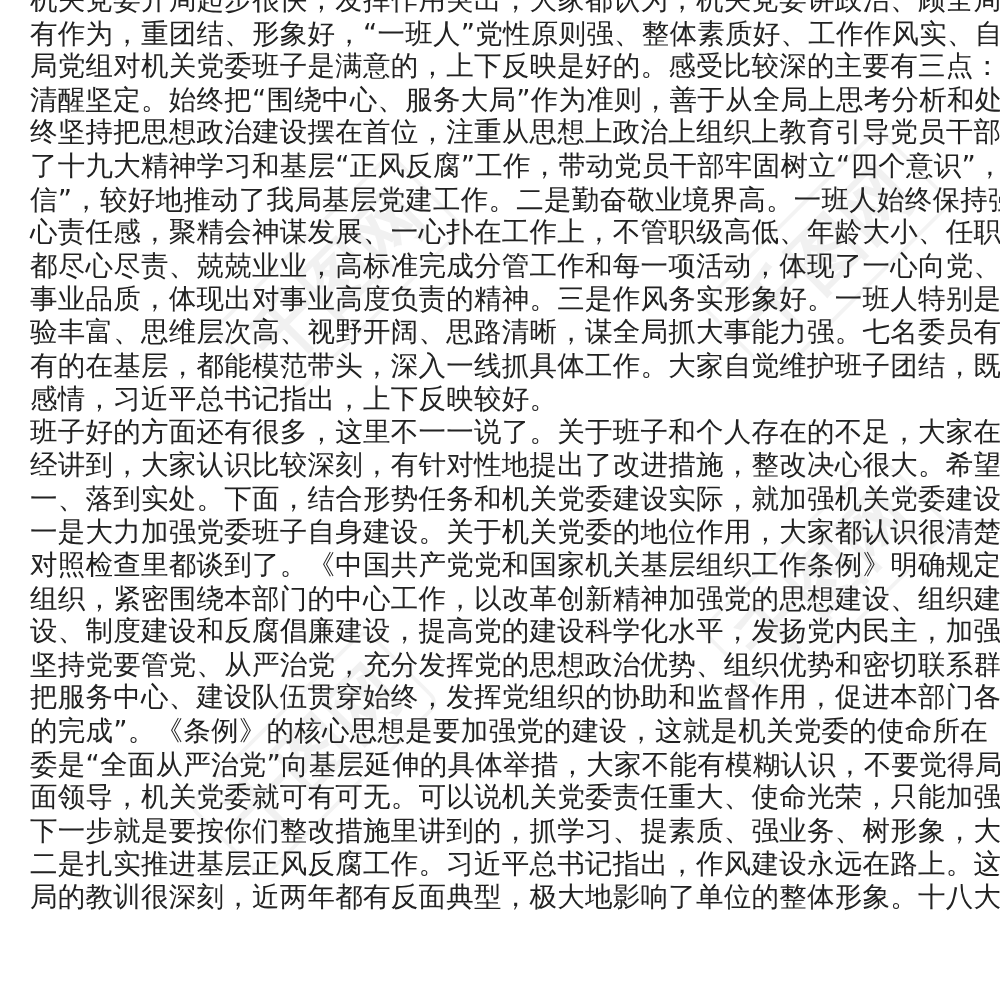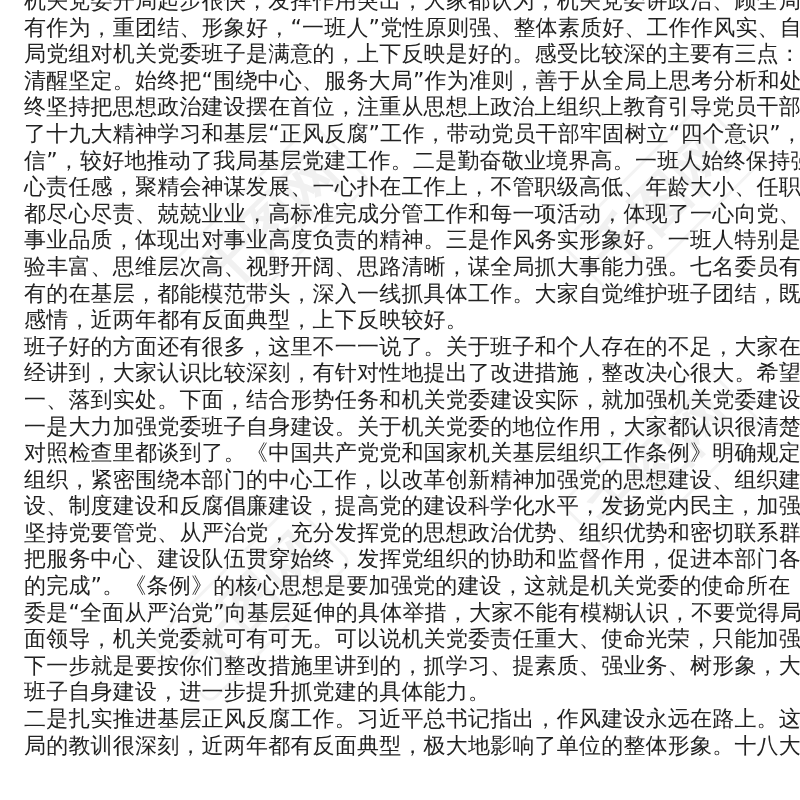--- a/index.html
+++ b/index.html
@@ -72,31 +72,30 @@
     <span class="line">局党组对机关党委班子是满意的，上下反映是好的。感受比较深的主要有三点：一是政治上</span>
     <span class="line">清醒坚定。始终把“围绕中心、服务大局”作为准则，善于从全局上思考分析和处理问题，始</span>
     <span class="line">终坚持把思想政治建设摆在首位，注重从思想上政治上组织上教育引导党员干部，深入推进</span>
     <span class="line">了十九大精神学习和基层“正风反腐”工作，带动党员干部牢固树立“四个意识”，坚定“四个自</span>
     <span class="line">信”，较好地推动了我局基层党建工作。二是勤奋敬业境界高。一班人始终保持强烈的事业</span>
     <span class="line">心责任感，聚精会神谋发展、一心扑在工作上，不管职级高低、年龄大小、任职时间长短，</span>
     <span class="line">都尽心尽责、兢兢业业，高标准完成分管工作和每一项活动，体现了一心向党、一心为党的</span>
     <span class="line">事业品质，体现出对事业高度负责的精神。三是作风务实形象好。一班人特别是正副书记经</span>
     <span class="line">验丰富、思维层次高、视野开阔、思路清晰，谋全局抓大事能力强。七名委员有的在机关，</span>
     <span class="line">有的在基层，都能模范带头，深入一线抓具体工作。大家自觉维护班子团结，既讲原则又讲</span>
-    <span class="line last-of-para">感情，近两年都有反面典型，上下反映较好。</span>
+    <span class="line last-of-para">感情，习近平总书记指出，上下反映较好。</span>
     <span class="line">班子好的方面还有很多，这里不一一说了。关于班子和个人存在的不足，大家在发言中都已</span>
     <span class="line">经讲到，大家认识比较深刻，有针对性地提出了改进措施，整改决心很大。希望大家知行统</span>
     <span class="line">一、落到实处。下面，结合形势任务和机关党委建设实际，就加强机关党委建设讲四点意见：</span>
     <span class="line">一是大力加强党委班子自身建设。关于机关党委的地位作用，大家都认识很清楚了，刚才在</span>
     <span class="line">对照检查里都谈到了。《中国共产党党和国家机关基层组织工作条例》明确规定：“机关基层</span>
     <span class="line">组织，紧密围绕本部门的中心工作，以改革创新精神加强党的思想建设、组织建设、作风建</span>
     <span class="line">设、制度建设和反腐倡廉建设，提高党的建设科学化水平，发扬党内民主，加强党内监督，</span>
     <span class="line">坚持党要管党、从严治党，充分发挥党的思想政治优势、组织优势和密切联系群众的优势，</span>
     <span class="line">把服务中心、建设队伍贯穿始终，发挥党组织的协助和监督作用，促进本部门各项工作任务</span>
     <span class="line">的完成”。《条例》的核心思想是要加强党的建设，这就是机关党委的使命所在，组建机关党</span>
     <span class="line">委是“全面从严治党”向基层延伸的具体举措，大家不能有模糊认识，不要觉得局里有党组全</span>
     <span class="line">面领导，机关党委就可有可无。可以说机关党委责任重大、使命光荣，只能加强，不能削弱，</span>
     <span class="line">下一步就是要按你们整改措施里讲到的，抓学习、提素质、强业务、树形象，大力加强党委</span>
-    <span class="line last-of-para">班子自身建设，进一步提升抓党建的具体能力。</span>
     <span class="line">二是扎实推进基层正风反腐工作。习近平总书记指出，作风建设永远在路上。这方面，我们</span>
     <span class="line">局的教训很深刻，近两年都有反面典型，极大地影响了单位的整体形象。十八大以来，党中</span>
   </div>
 </div>
 
 </body></html>

